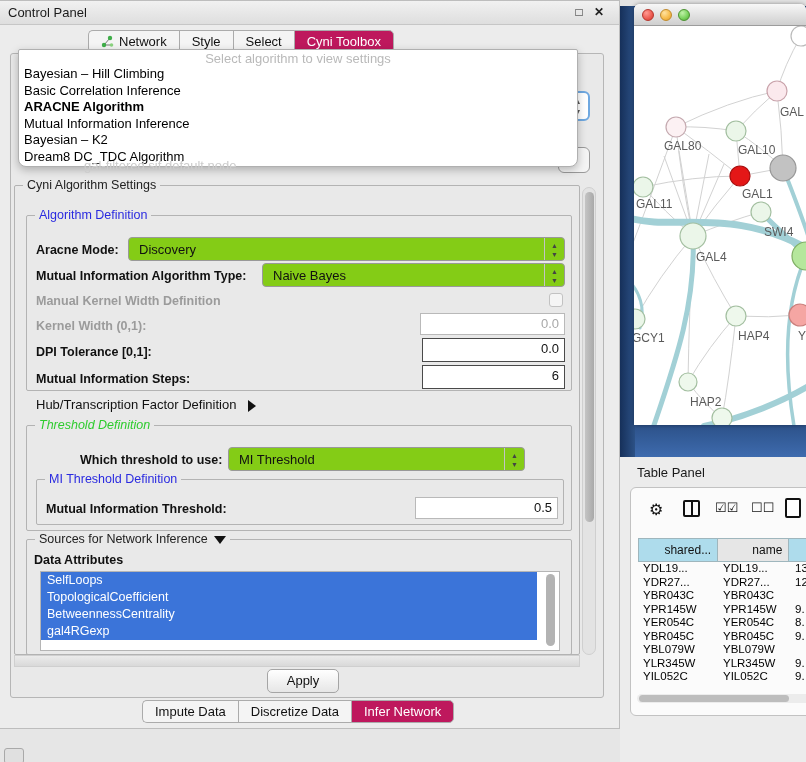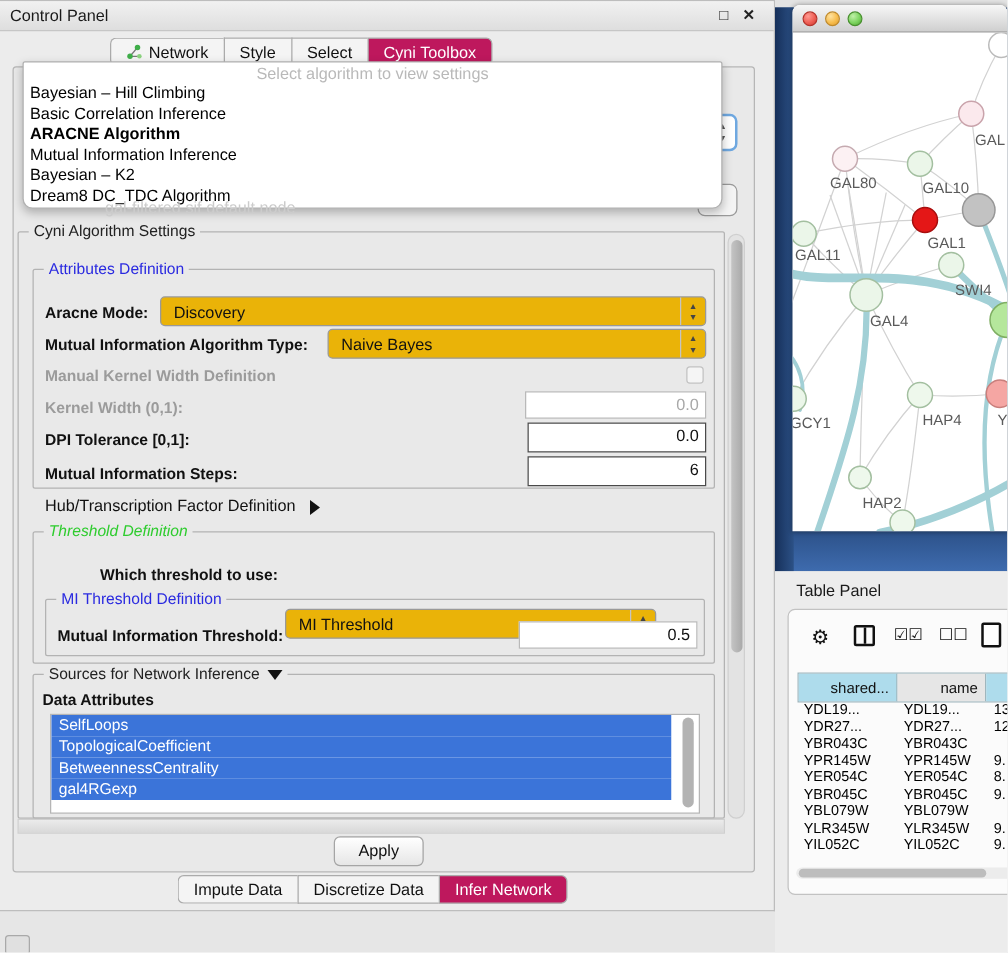--- a/index.html
+++ b/index.html
@@ -29,21 +29,21 @@
   .dd-option{font-size:13px;line-height:16.5px;padding-left:5px;color:#000;white-space:nowrap;}
   .dd-option.bold{font-weight:bold;}
   .ghost-text{left:84px;top:157px;font-size:13px;color:#cccccc;z-index:25;white-space:nowrap;}
   
   .group{border:1px solid #b3b3b3;border-radius:2px;box-sizing:border-box;}
   .legend{position:absolute;top:-8px;left:8px;background:#e9e9e9;padding:0 4px;font-size:12.5px;white-space:nowrap;}
   .legend.blue{color:#2a2ae0;}
   .legend.green{color:#2ecc2e;font-style:italic;}
   .lbl{font-size:12.5px;font-weight:bold;color:#111;white-space:nowrap;}
   .lbl.disabled{color:#9b9b9b;}
-  .combo{background:#eab308;border:1px solid #999;border-radius:4px;box-sizing:border-box;height:24px;}
+  .combo{background:#84cc16;border:1px solid #999;border-radius:4px;box-sizing:border-box;height:24px;}
   .combo .val{position:absolute;left:10px;top:4px;font-size:13px;color:#111;}
   .combo .spin{position:absolute;right:0;top:0;width:20px;height:100%;border-left:1px solid #c4c4c4;text-align:center;font-size:7px;line-height:9px;color:#444;padding-top:3px;box-sizing:border-box;}
   .field{background:#fff;border:1px solid #b9b9b9;box-sizing:border-box;font-size:13px;text-align:right;padding:2px 5px 0 0;}
   .field.dark{border:1.5px solid #4a4a4a;}
   .field.disabled{color:#a8a8a8;}
   .cb{width:14px;height:14px;border:1px solid #c2c2c2;border-radius:3px;background:#f5f5f5;box-sizing:border-box;}
   .expander-arrow{display:inline-block;margin-left:8px;width:0;height:0;border-left:8px solid #111;border-top:6px solid transparent;border-bottom:6px solid transparent;vertical-align:middle;}
   .down-arrow{display:inline-block;margin-left:6px;width:0;height:0;border-top:8px solid #111;border-left:6px solid transparent;border-right:6px solid transparent;vertical-align:middle;}
   
   .attr-list{background:#fff;border:1px solid #b5b5b5;box-sizing:border-box;overflow:hidden;}
@@ -136,21 +136,21 @@
       <div class="dd-option">Bayesian – K2</div>
       <div class="dd-option">Dream8 DC_TDC Algorithm</div>
     </div>
     <span class="abs ghost-text">gal-filtered sif default node</span>
 
     <div class="abs group" style="left:14px;top:184px;width:566px;height:470px;">
       <span class="legend" style="color:#222;">Cyni Algorithm Settings</span>
     </div>
 
     <div class="abs group" style="left:26px;top:214px;width:546px;height:176px;">
-      <span class="legend blue">Attributes Definition</span>
+      <span class="legend blue">Algorithm Definition</span>
     </div>
     <span class="abs lbl" style="left:36px;top:242px;">Aracne Mode:</span>
     <div class="abs combo" style="left:128px;top:236px;width:437px;">
       <span class="val">Discovery</span>
       <span class="spin">▲<br>▼</span>
     </div>
     <span class="abs lbl" style="left:36px;top:268px;">Mutual Information Algorithm Type:</span>
     <div class="abs combo" style="left:262px;top:262px;width:303px;">
       <span class="val">Naive Bayes</span>
       <span class="spin">▲<br>▼</span>
@@ -166,21 +166,21 @@
 
     <span class="abs" style="left:36px;top:396px;font-size:13px;">
       <span>Hub/Transcription Factor Definition</span>
       <span class="expander-arrow"></span>
     </span>
 
     <div class="abs group" style="left:26px;top:424px;width:546px;height:106px;">
       <span class="legend green">Threshold Definition</span>
     </div>
     <span class="abs lbl" style="left:80px;top:452px;">Which threshold to use:</span>
-    <div class="abs combo" style="left:228px;top:446px;width:297px;margin-top:40px;">
+    <div class="abs combo" style="left:228px;top:446px;width:297px;">
       <span class="val">MI Threshold</span>
       <span class="spin">▲<br>▼</span>
     </div>
     <div class="abs group" style="left:36px;top:478px;width:528px;height:46px;">
       <span class="legend blue">MI Threshold Definition</span>
     </div>
     <span class="abs lbl" style="left:46px;top:501px;">Mutual Information Threshold:</span>
     <div class="abs field" style="left:415px;top:496px;width:143px;height:22px;">0.5</div>
 
     <div class="abs group" style="left:26px;top:538px;width:546px;height:116px;">

